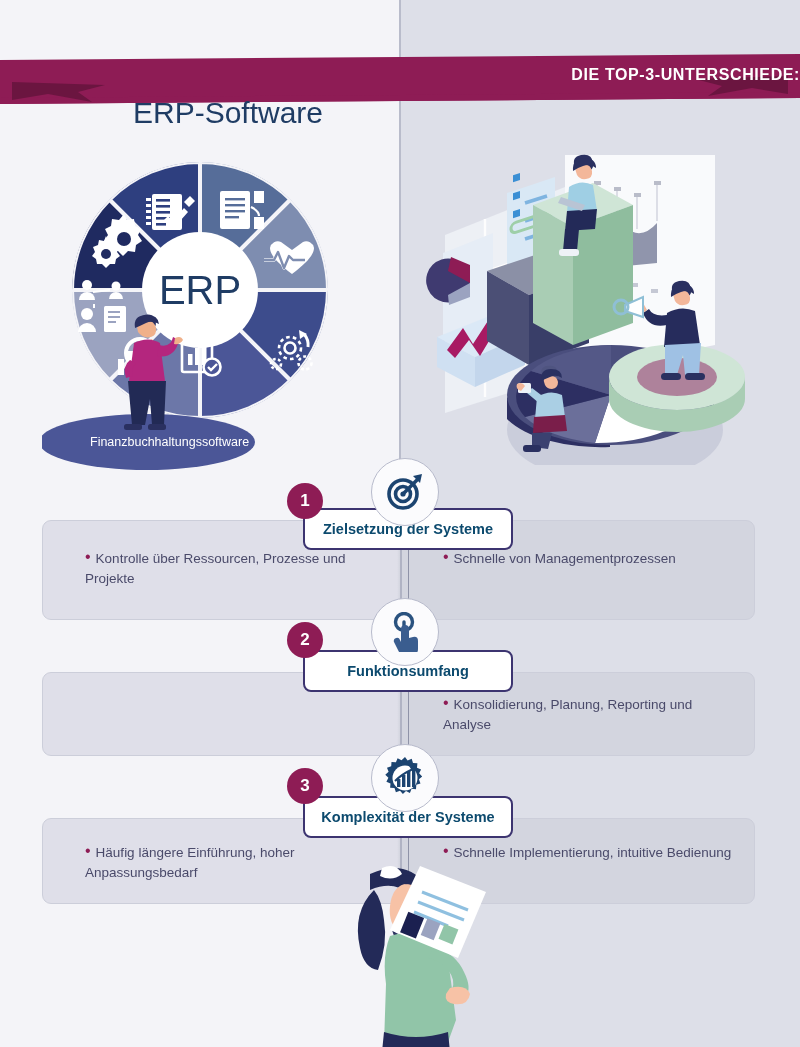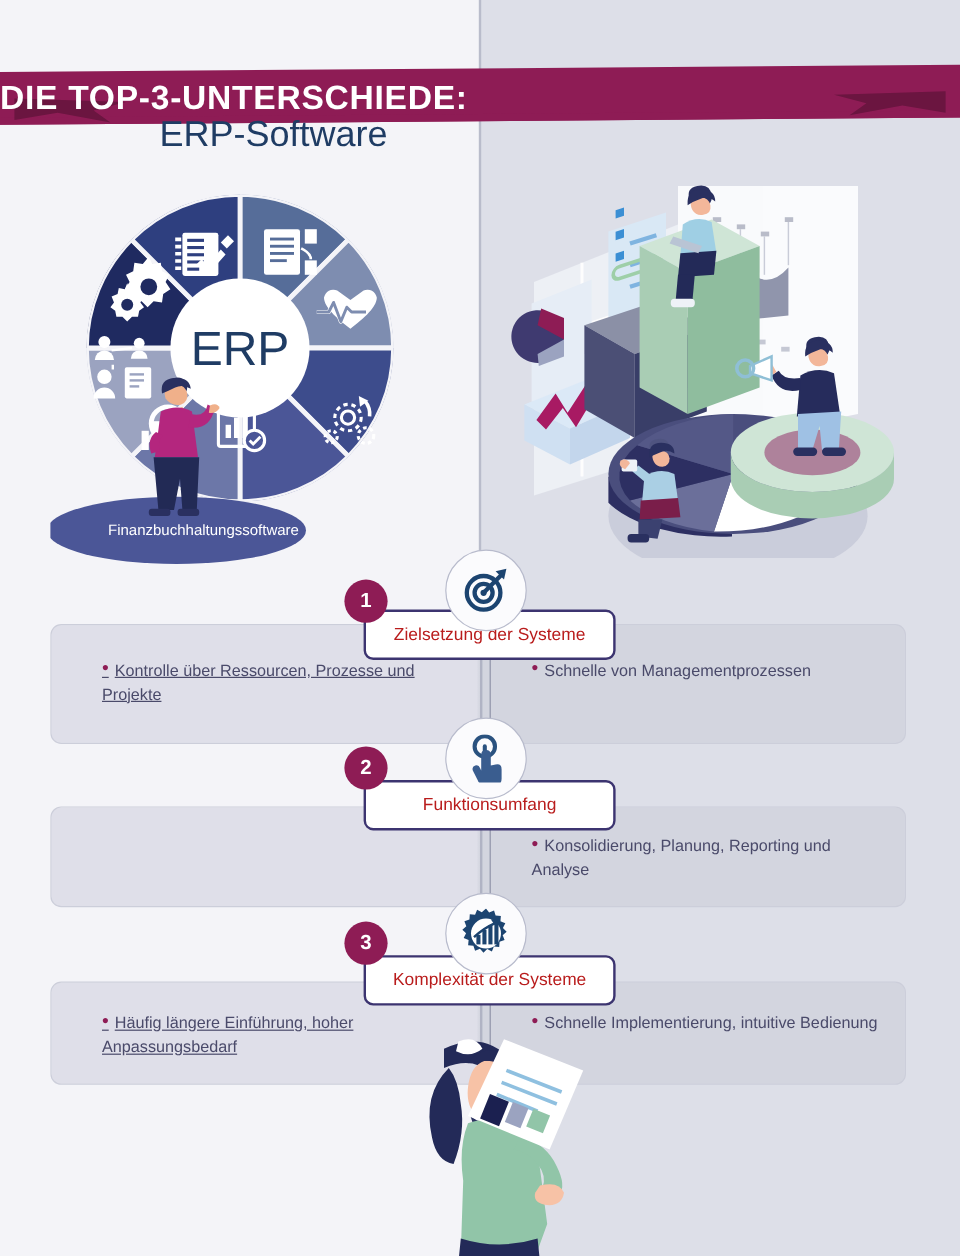--- a/index.html
+++ b/index.html
@@ -13,64 +13,64 @@
 
   
   .bg-left{position:absolute;left:0;top:0;width:400px;height:1047px;background:#f4f4f8;}
   .bg-right{position:absolute;left:400px;top:0;width:400px;height:1047px;background:#dddfe8;}
   .bg-divider{position:absolute;left:399px;top:0;width:1.5px;height:1047px;background:#b9bccb;}
 
   
   .ribbon-wrap{position:absolute;left:0;top:26px;width:800px;height:80px;}
   .ribbon-svg{display:block;}
   .ribbon-title{
-    position:absolute;left:0;top:40px;width:800px;text-align:left;
-    color:#ffffff;font-size:28px;font-weight:700;letter-spacing:.6px;
+    position:absolute;left:0;top:40px;width:800px;text-align:right;
+    color:#ffffff;font-size:16px;font-weight:700;letter-spacing:.6px;
     font-family:"Liberation Sans",sans-serif;
   }
 
   
   .col-head{position:absolute;top:96px;font-size:30px;color:#1f3c64;font-weight:400;text-align:center;}
   .col-head.left{left:0;width:456px;}
   .col-head.right{left:400px;width:400px;}
 
   
   .erp-illu{position:absolute;left:42px;top:142px;}
   .fpm-illu{position:absolute;left:415px;top:145px;}
 
   
   .panel{
     position:absolute;left:42px;width:713px;border-radius:9px;
     background:linear-gradient(to right,#dfdfe9 0%,#dfdfe9 49.8%,#d3d5df 50.2%,#d3d5df 100%);
     border:1px solid #ccceda;box-sizing:border-box;
   }
   .panel .vline{position:absolute;left:357px;top:0;width:1.5px;height:100%;background:#b0b3c4;}
   .bullets{position:absolute;top:28px;font-size:13.5px;color:#4a4a6a;line-height:1.45;}
-  .bullets.l{left:42px;width:300px;text-decoration:underline;}
+  .bullets.l{left:42px;width:300px;}
   .bullets.r{left:400px;width:300px;}
   .bullets .dot{color:#8e1c55;font-size:16px;line-height:1;margin-right:5px;vertical-align:1px;}
   .bullets .txt{display:inline;}
 
   
   .conn{position:absolute;left:407.5px;width:1.5px;background:#8f93a8;}
 
   
   .step{position:absolute;left:0;width:800px;height:0;}
   .step-icon{
     position:absolute;left:371px;width:66px;height:66px;border-radius:50%;
     background:#fbfbfd;border:1.5px solid #b8bbcc;
     display:flex;align-items:center;justify-content:center;z-index:6;
   }
   .step-label{
     position:absolute;left:303px;width:210px;height:42px;
     background:#ffffff;border:2px solid #3c3470;border-radius:8px;
     display:flex;align-items:center;justify-content:center;z-index:5;
     box-sizing:border-box;
   }
-  .step-label span{font-size:14.5px;font-weight:400;color:#b91c1c;white-space:nowrap;}
+  .step-label span{font-size:14.5px;font-weight:700;color:#0c4a6e;white-space:nowrap;}
   .step-num{
     position:absolute;left:287px;width:36px;height:36px;border-radius:50%;
     background:#8e1c55;color:#ffffff;font-size:17px;font-weight:700;
     display:flex;align-items:center;justify-content:center;z-index:7;
   }
 
   
   .person-bottom{position:absolute;left:330px;top:862px;}
 </style>
 </head>

